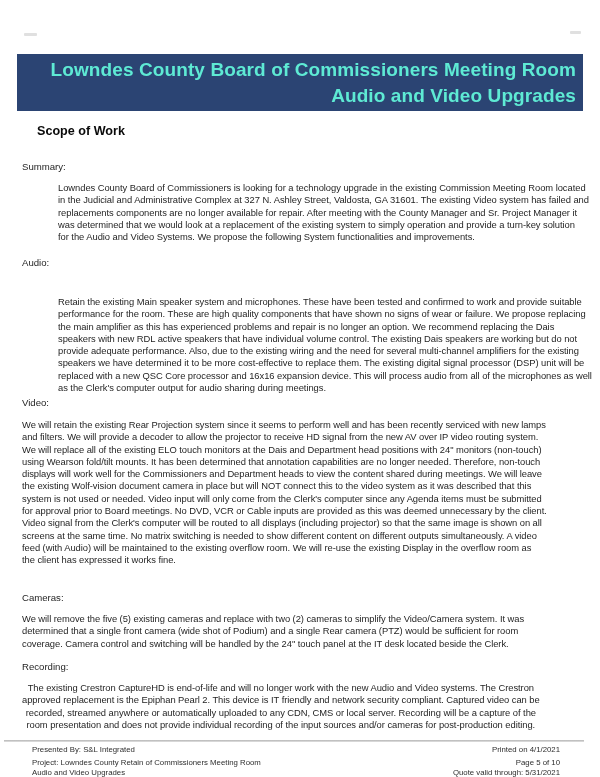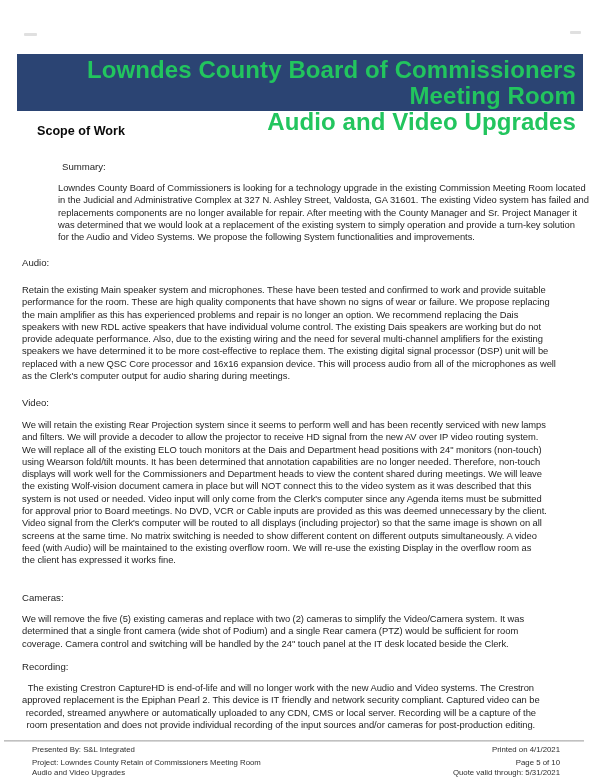--- a/index.html
+++ b/index.html
@@ -9,23 +9,23 @@
     font-family:"Liberation Sans", sans-serif;
     position:relative;
     overflow:hidden;
     color:#222;
   }
   .abs { position:absolute; }
 
   .banner {
     left:17px; top:54px; width:566px; height:57px;
     background:#2b4473;
-    color:#22c55e;
+    color:#5eead4;
     font-weight:bold;
-    font-size:24px;
+    font-size:19px;
     line-height:26px;
     text-align:right;
     padding:3px 7px 0 0;
     box-sizing:border-box;
     letter-spacing:0.1px;
   }
 
   .scope-heading {
     left:37px; top:124px;
     font-size:12.6px;
@@ -72,29 +72,29 @@
 <div class="abs scan-artifact" style="left:24px; top:33px; width:13px; height:3px;"></div>
 <div class="abs scan-artifact" style="left:570px; top:31px; width:11px; height:3px;"></div>
 
 <div class="abs banner">
   <div>Lowndes County Board of Commissioners Meeting Room</div>
   <div>Audio and Video Upgrades</div>
 </div>
 
 <div class="abs scope-heading">Scope of Work</div>
 
-<div class="abs section-heading" style="top:161px;margin-left:40px;">Summary:</div>
+<div class="abs section-heading" style="top:161px;">Summary:</div>
 <div class="abs section-body" style="top:182px;margin-left:36px;">Lowndes County Board of Commissioners is looking for a technology upgrade in the existing Commission Meeting Room located
 in the Judicial and Administrative Complex at 327 N. Ashley Street, Valdosta, GA 31601. The existing Video system has failed and
 replacements components are no longer available for repair. After meeting with the County Manager and Sr. Project Manager it
 was determined that we would look at a replacement of the existing system to simply operation and provide a turn-key solution
 for the Audio and Video Systems. We propose the following System functionalities and improvements.</div>
 
 <div class="abs section-heading" style="top:257px;">Audio:</div>
-<div class="abs section-body" style="top:284px;">Retain the existing Main speaker system and microphones. These have been tested and confirmed to work and provide suitable
+<div class="abs section-body" style="top:296px;margin-left:36px;">Retain the existing Main speaker system and microphones. These have been tested and confirmed to work and provide suitable
 performance for the room. These are high quality components that have shown no signs of wear or failure. We propose replacing
 the main amplifier as this has experienced problems and repair is no longer an option. We recommend replacing the Dais
 speakers with new RDL active speakers that have individual volume control. The existing Dais speakers are working but do not
 provide adequate performance. Also, due to the existing wiring and the need for several multi-channel amplifiers for the existing
 speakers we have determined it to be more cost-effective to replace them. The existing digital signal processor (DSP) unit will be
 replaced with a new QSC Core processor and 16x16 expansion device. This will process audio from all of the microphones as well
 as the Clerk's computer output for audio sharing during meetings.</div>
 
 <div class="abs section-heading" style="top:397px;text-align:center;">Video:</div>
 <div class="abs section-body" style="top:419px;">We will retain the existing Rear Projection system since it seems to perform well and has been recently serviced with new lamps

